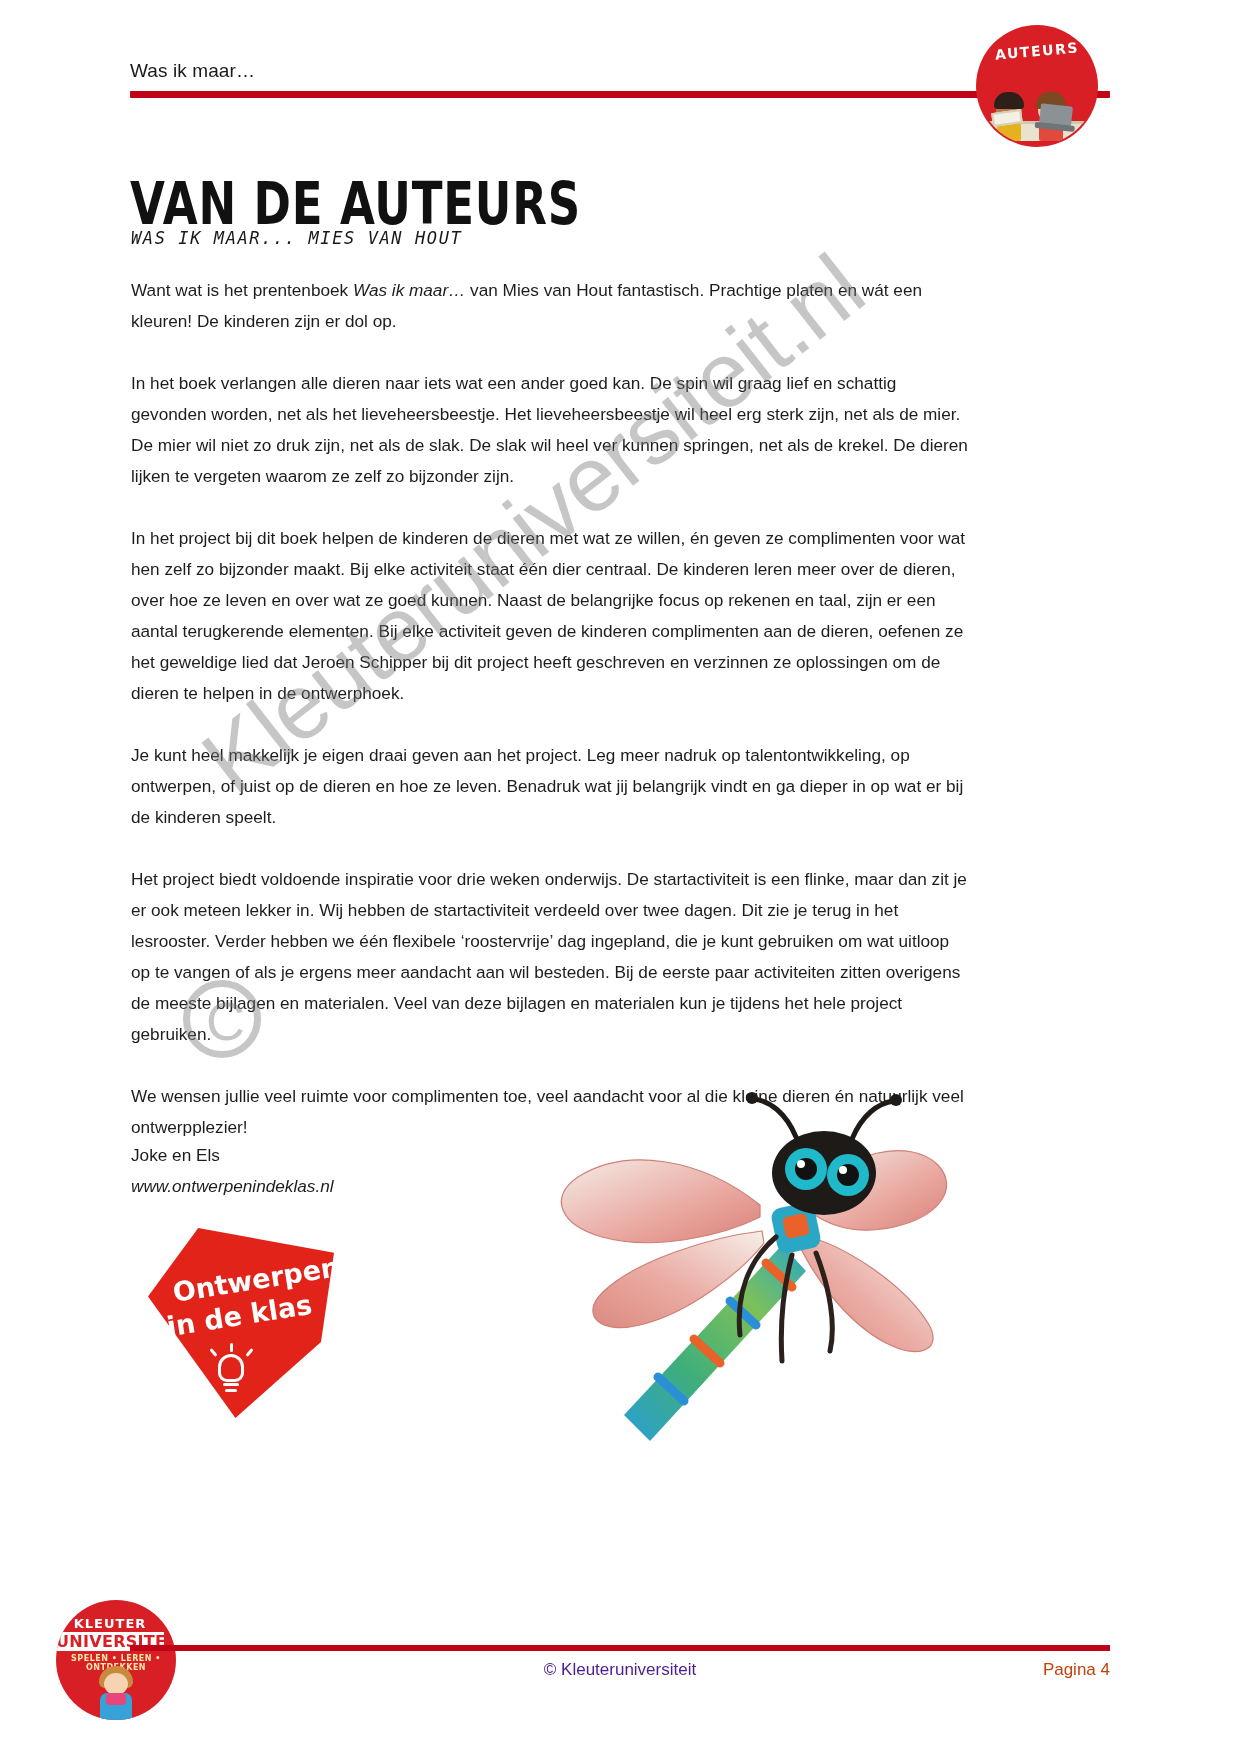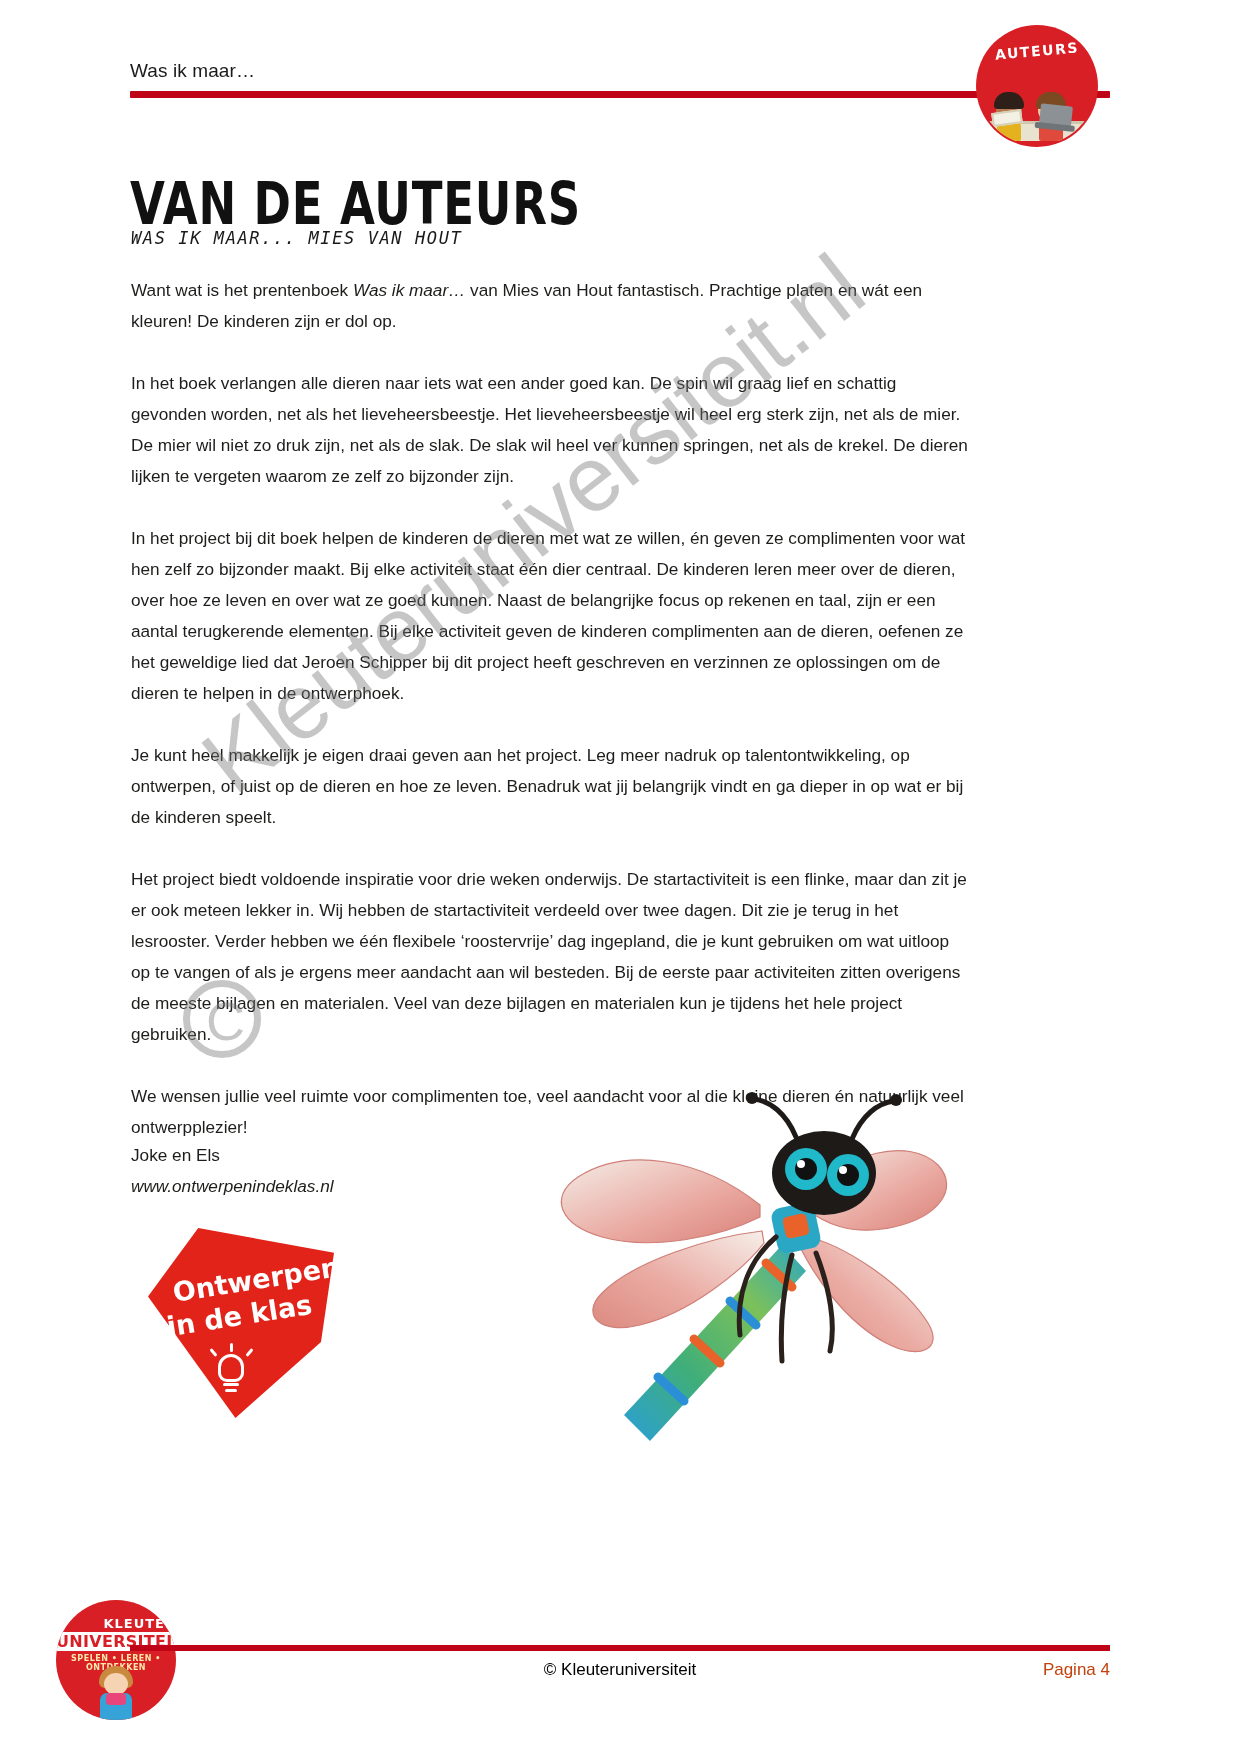--- a/index.html
+++ b/index.html
@@ -177,21 +177,21 @@
   
   .dragonfly { position: absolute; left: 530px; top: 1085px; width: 420px; height: 360px; }
 
   
   .kleuter-badge {
     position: absolute; left: 56px; top: 1600px;
     width: 120px; height: 120px; border-radius: 50%;
     background: #d81f26; overflow: hidden;
   }
   .kb-l1, .kb-l2 {
-    position: absolute; left: 0; right: 0; text-align: right;
+    position: absolute; left: 0; right: 12px; text-align: center;
     color: #ffffff; font-family: "DejaVu Sans", sans-serif; font-weight: 700;
   }
   .kb-l1 { top: 16px; font-size: 13px; letter-spacing: 1px; }
   .kb-l2 { top: 32px; font-size: 16px; letter-spacing: .3px;
            background: #ffffff; color: #d81f26; padding: 0 0; }
   .kb-l3 {
     position: absolute; left: 0; right: 0; top: 54px; text-align: center;
     color: #ffe9a8; font-size: 8px; font-weight: 700; letter-spacing: .5px;
     font-family: "DejaVu Sans", sans-serif;
   }
@@ -205,21 +205,21 @@
   .kb-kid .k-shirt { position: absolute; left: 10px; top: 27px; width: 20px; height: 12px;
     background: #e8457b; border-radius: 4px; }
 
   
   .footer-rule {
     position: absolute; left: 130px; top: 1645px; width: 980px;
     height: 6px; background: #c00418;
   }
   .footer-copy {
     position: absolute; left: 0; right: 0; top: 1660px;
-    text-align: center; font-size: 17px; color: #000000;
+    text-align: center; font-size: 17px; color: #4c1d95;
   }
   .footer-page {
     position: absolute; right: 130px; top: 1660px;
     font-size: 17px; color: #c2410c;
   }
 </style>
 </head>
 <body>
 
 <div class="page">

